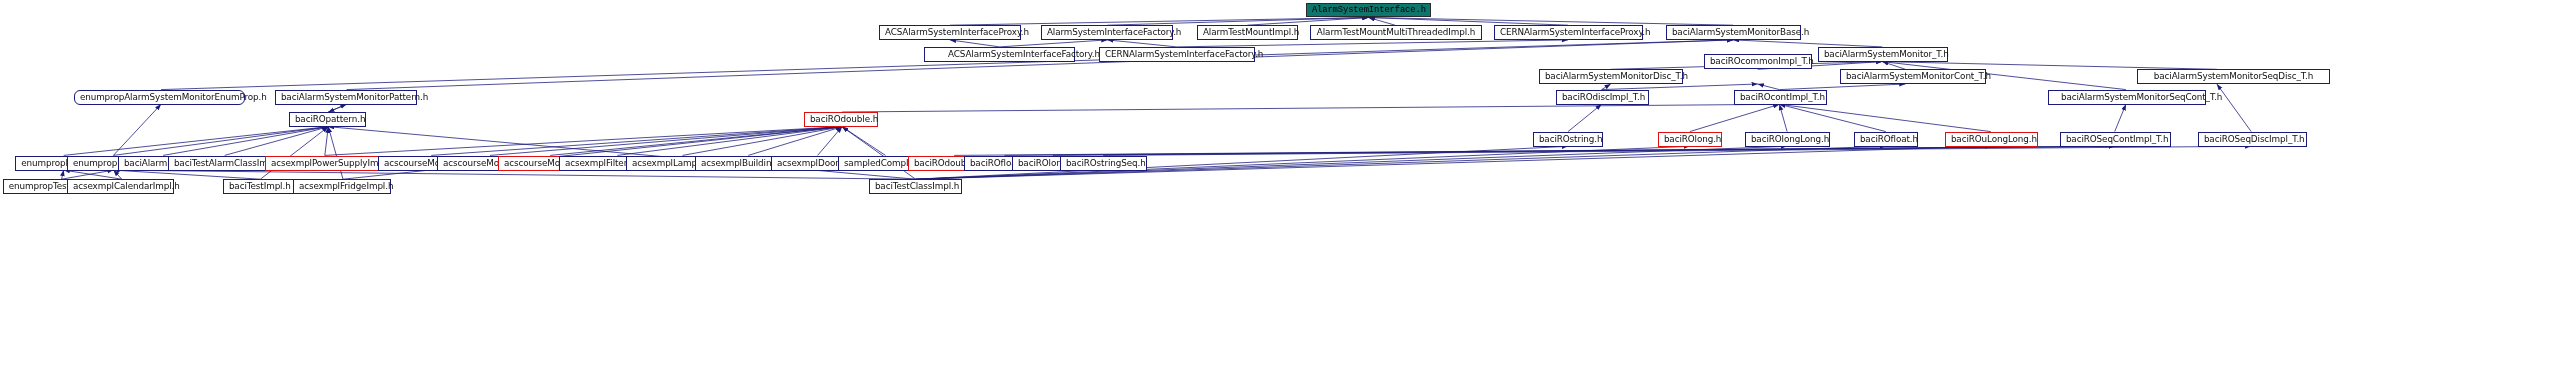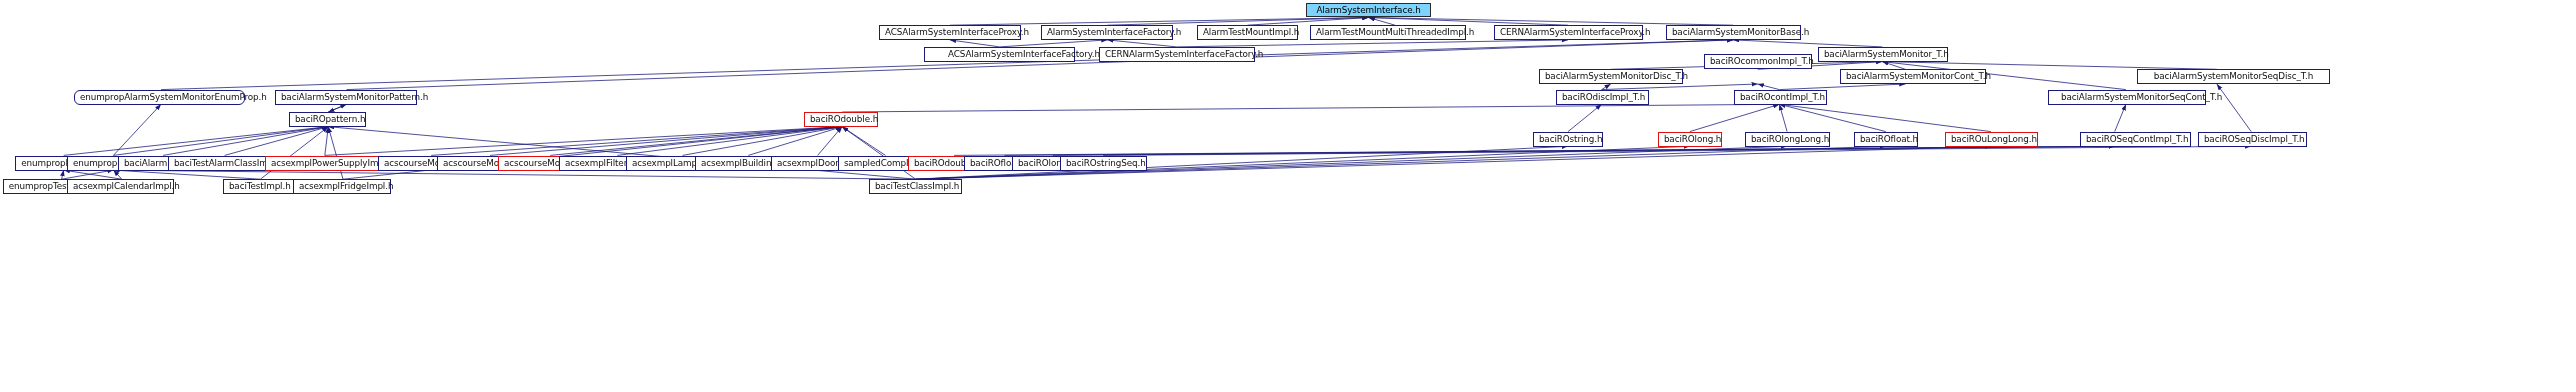--- a/index.html
+++ b/index.html
@@ -31,23 +31,24 @@
     border: 0.7px solid #1a1a7a;
     background: #ffffff;
     color: #101010;
     font-size: 8.8px;
     text-align: center;
     white-space: nowrap;
     padding: 0 4.9px;
     letter-spacing: -0.1px;
   }
   .node.root {
-    background: #7dd3fc;
+    background: #0f766e;
     border-color: #2b2b2b;
     color: #000000;
+    font-family: Liberation Mono, monospace;
   }
   .node.red {
     border-color: #e01010;
   }
 </style>
 </head>
 <body>
 
 <div id="graph">
   <svg id="edges" width="2576" height="392" viewBox="0 0 3676 560">
@@ -124,21 +125,21 @@
         <line x1="1306" y1="256" x2="160" y2="243" stroke="#1a1a7a" stroke-width="1.1" marker-end="url(#arw)"></line>
         <line x1="1306" y1="256" x2="467" y2="181" stroke="#1a1a7a" stroke-width="1.1" marker-end="url(#arw)"></line>
         <line x1="1306" y1="256" x2="1201" y2="181" stroke="#1a1a7a" stroke-width="1.1" marker-end="url(#arw)"></line>
       </g>
   </svg>
   <div id="node-layer">
       <div class="node root" style="left: 1306px; top: 2.8px; width: 125px;">AlarmSystemInterface.h</div>
       <div class="node" style="left: 879px; top: 25px; width: 142px;">ACSAlarmSystemInterfaceProxy.h</div>
       <div class="node" style="left: 1041px; top: 25px; width: 132px;">AlarmSystemInterfaceFactory.h</div>
       <div class="node" style="left: 1197px; top: 25px; width: 101px;">AlarmTestMountImpl.h</div>
-      <div class="node" style="left: 1310px; top: 25px; width: 156px;">AlarmTestMountMultiThreadedImpl.h</div>
+      <div class="node" style="left: 1310px; top: 25px; width: 172px;">AlarmTestMountMultiThreadedImpl.h</div>
       <div class="node" style="left: 1494px; top: 25px; width: 149px;">CERNAlarmSystemInterfaceProxy.h</div>
       <div class="node" style="left: 1666px; top: 25px; width: 135px; text-align: center;">baciAlarmSystemMonitorBase.h</div>
       <div class="node" style="left: 924px; top: 47px; width: 151px; padding-left: 23px;">ACSAlarmSystemInterfaceFactory.h</div>
       <div class="node" style="left: 1099px; top: 47px; width: 156px;">CERNAlarmSystemInterfaceFactory.h</div>
       <div class="node" style="left: 1818px; top: 47px; width: 130px;">baciAlarmSystemMonitor_T.h</div>
       <div class="node" style="left: 1539px; top: 69px; width: 144px;">baciAlarmSystemMonitorDisc_T.h</div>
       <div class="node" style="left: 1704px; top: 54px; width: 108px;">baciROcommonImpl_T.h</div>
       <div class="node" style="left: 1833px; top: 69px; width: 146px; margin-left: 7px;">baciAlarmSystemMonitorCont_T.h</div>
       <div class="node" style="left: 2137px; top: 69px; width: 193px;">baciAlarmSystemMonitorSeqDisc_T.h</div>
       <div class="node" style="left: 74px; top: 90px; width: 171px; border-radius: 6px;">enumpropAlarmSystemMonitorEnumProp.h</div>
@@ -146,21 +147,21 @@
       <div class="node" style="left: 1556px; top: 90px; width: 93px;">baciROdiscImpl_T.h</div>
       <div class="node" style="left: 1734px; top: 90px; width: 93px;">baciROcontImpl_T.h</div>
       <div class="node" style="left: 2048px; top: 90px; width: 158px; padding-left: 12px;">baciAlarmSystemMonitorSeqCont_T.h</div>
       <div class="node" style="left: 289px; top: 112px; width: 77px;">baciROpattern.h</div>
       <div class="node red" style="left: 804px; top: 112px; width: 74px;">baciROdouble.h</div>
       <div class="node" style="left: 1533px; top: 132px; width: 70px;">baciROstring.h</div>
       <div class="node red" style="left: 1658px; top: 132px; width: 64px;">baciROlong.h</div>
       <div class="node" style="left: 1745px; top: 132px; width: 85px;">baciROlongLong.h</div>
       <div class="node" style="left: 1854px; top: 132px; width: 64px;">baciROfloat.h</div>
       <div class="node red" style="left: 1945px; top: 132px; width: 93px;">baciROuLongLong.h</div>
-      <div class="node" style="left: 2060px; top: 132px; width: 111px; margin-left: 20px;">baciROSeqContImpl_T.h</div>
+      <div class="node" style="left: 2060px; top: 132px; width: 111px;">baciROSeqContImpl_T.h</div>
       <div class="node" style="left: 2198px; top: 132px; width: 109px;">baciROSeqDiscImpl_T.h</div>
       <div class="node" style="left: 15.4px; top: 156px; width: 94px;">enumpropRWImpl.h</div>
       <div class="node" style="left: 67px; top: 156px; width: 90px;">enumpropROImpl.h</div>
       <div class="node" style="left: 118px; top: 156px; width: 88px;">baciAlarmPattern.h</div>
       <div class="node" style="left: 168px; top: 156px; width: 111px;">baciTestAlarmClassImpl.h</div>
       <div class="node red" style="left: 265px; top: 156px; width: 118px;">acsexmplPowerSupplyImpl.h</div>
       <div class="node" style="left: 378px; top: 156px; width: 104px;">acscourseMount3Impl.h</div>
       <div class="node" style="left: 437px; top: 156px; width: 104px;">acscourseMount4Impl.h</div>
       <div class="node red" style="left: 498px; top: 156px; width: 104px;">acscourseMount2Impl.h</div>
       <div class="node" style="left: 559px; top: 156px; width: 115px;">acsexmplFilterWheelImpl.h</div>

